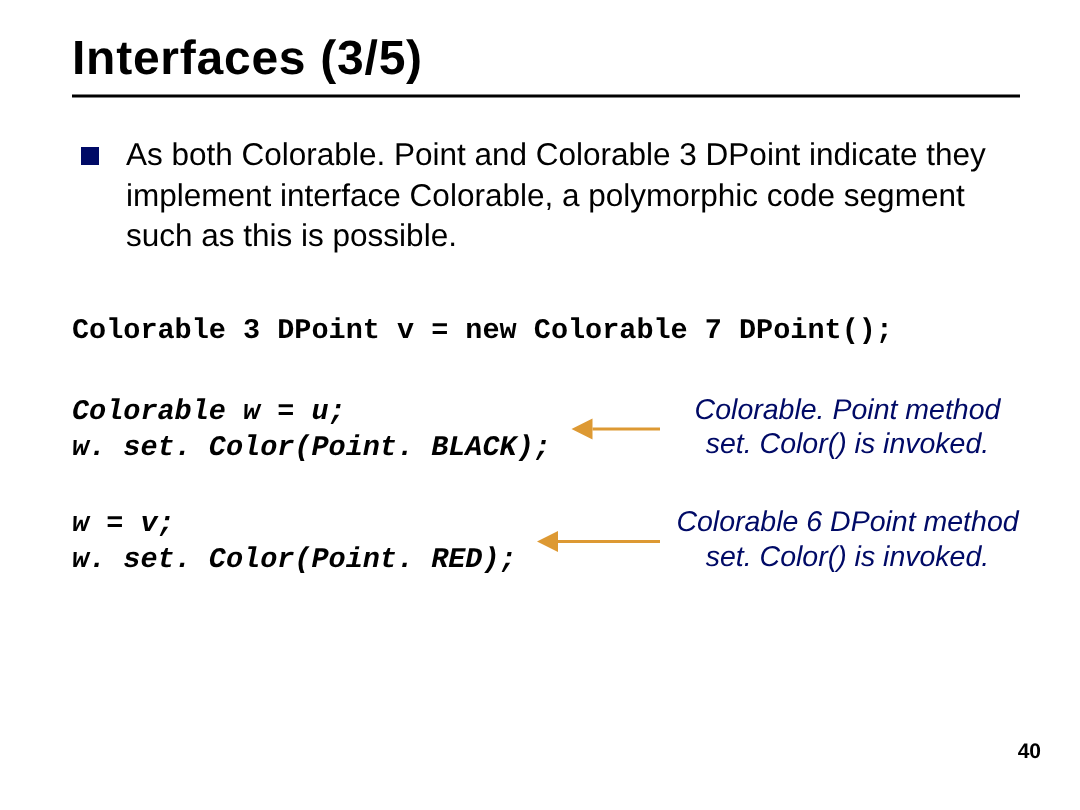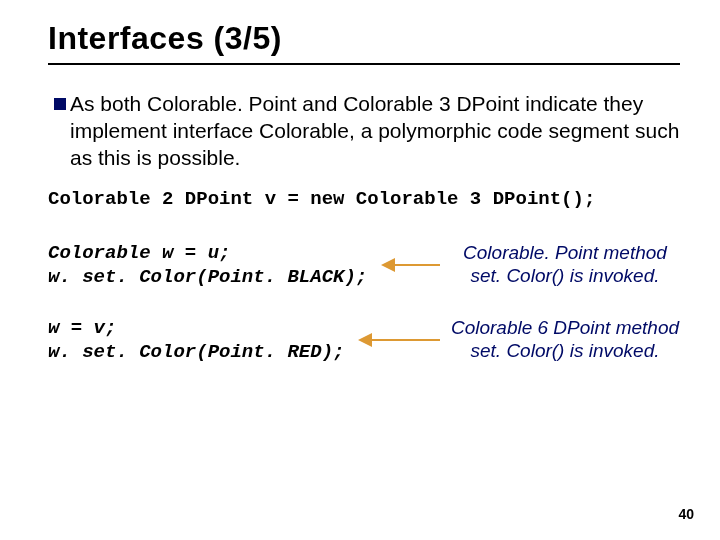--- a/index.html
+++ b/index.html
@@ -1,47 +1,47 @@
 <!DOCTYPE html>
 <html><head>
 <meta charset="utf-8">
 <style>
   * { margin: 0; padding: 0; box-sizing: border-box; }
   html, body { width: 720px; height: 540px; background: #fff; font-family: Arial, Helvetica, sans-serif; color: #000; }
   .slide { position: relative; width: 720px; height: 540px; padding: 20px 40px 0 48px; }
   .title { font-size: 32px; font-weight: bold; letter-spacing: 0.5px; }
   .title-rule { border: none; border-top: 2px solid #000; margin-top: 6px; margin-bottom: 26px; }
-  .bullet-row { display: flex; align-items: flex-start; gap: 4px; padding-left: 6px; margin-bottom: 15px; }
+  .bullet-row { display: flex; align-items: flex-start; gap: 18px; padding-left: 6px; margin-bottom: 36px; }
   .bullet-box { width: 12px; height: 12px; background: #000a66; margin-top: 7px; flex-shrink: 0; }
   .bullet-text { font-size: 21px; line-height: 1.28; }
   .code { font-family: "Courier New", Courier, monospace; font-size: 19px; font-weight: bold; line-height: 1.28; }
   .block1 { margin: 0 0 30px 0; }
   .row-wrap { display: flex; align-items: center; justify-content: space-between; margin-bottom: 26px; font-style: italic; }
   .row-wrap:last-of-type { margin-bottom: 0; }
   .arrow { flex: 1; display: flex; align-items: center; margin: 0 10px 0 14px; }
   .arrow-line { flex: 1; height: 2px; background: #d93; }
   .arrow-head { width: 0; height: 0; border-top: 7px solid transparent; border-bottom: 7px solid transparent; border-right: 14px solid #d93; }
   .annot { color: #000a66; font-size: 19px; line-height: 1.2; width: 230px; text-align: center; }
-  .pagenum { position: absolute; right: 26px; bottom: 18px; font-size: 14px; font-weight: bold; }
+  .pagenum { position: absolute; right: 26px; bottom: 32px; font-size: 14px; font-weight: bold; }
 </style>
 </head>
 <body>
 
 <div class="slide">
 
   <h1 class="title">Interfaces (3/5)</h1>
   <hr class="title-rule">
 
   <div class="bullet-row">
     <div class="bullet-box"></div>
     <div class="bullet-text">As both Colorable. Point and Colorable 3 DPoint indicate they implement interface Colorable, a polymorphic code segment such as this is possible.</div>
   </div>
 
   <div class="code block1">
-    <div>Colorable 2 DPoint v = new Colorable 3 DPoint();</div>
+    <div>Colorable 3 DPoint v = new Colorable 7 DPoint();</div>
   </div>
 
   <div class="row-wrap">
     <div class="code">
       <div>Colorable w = u;</div>
       <div>w. set. Color(Point. BLACK);</div>
     </div>
     <div class="arrow">
       <div class="arrow-head"></div>
       <div class="arrow-line"></div>

